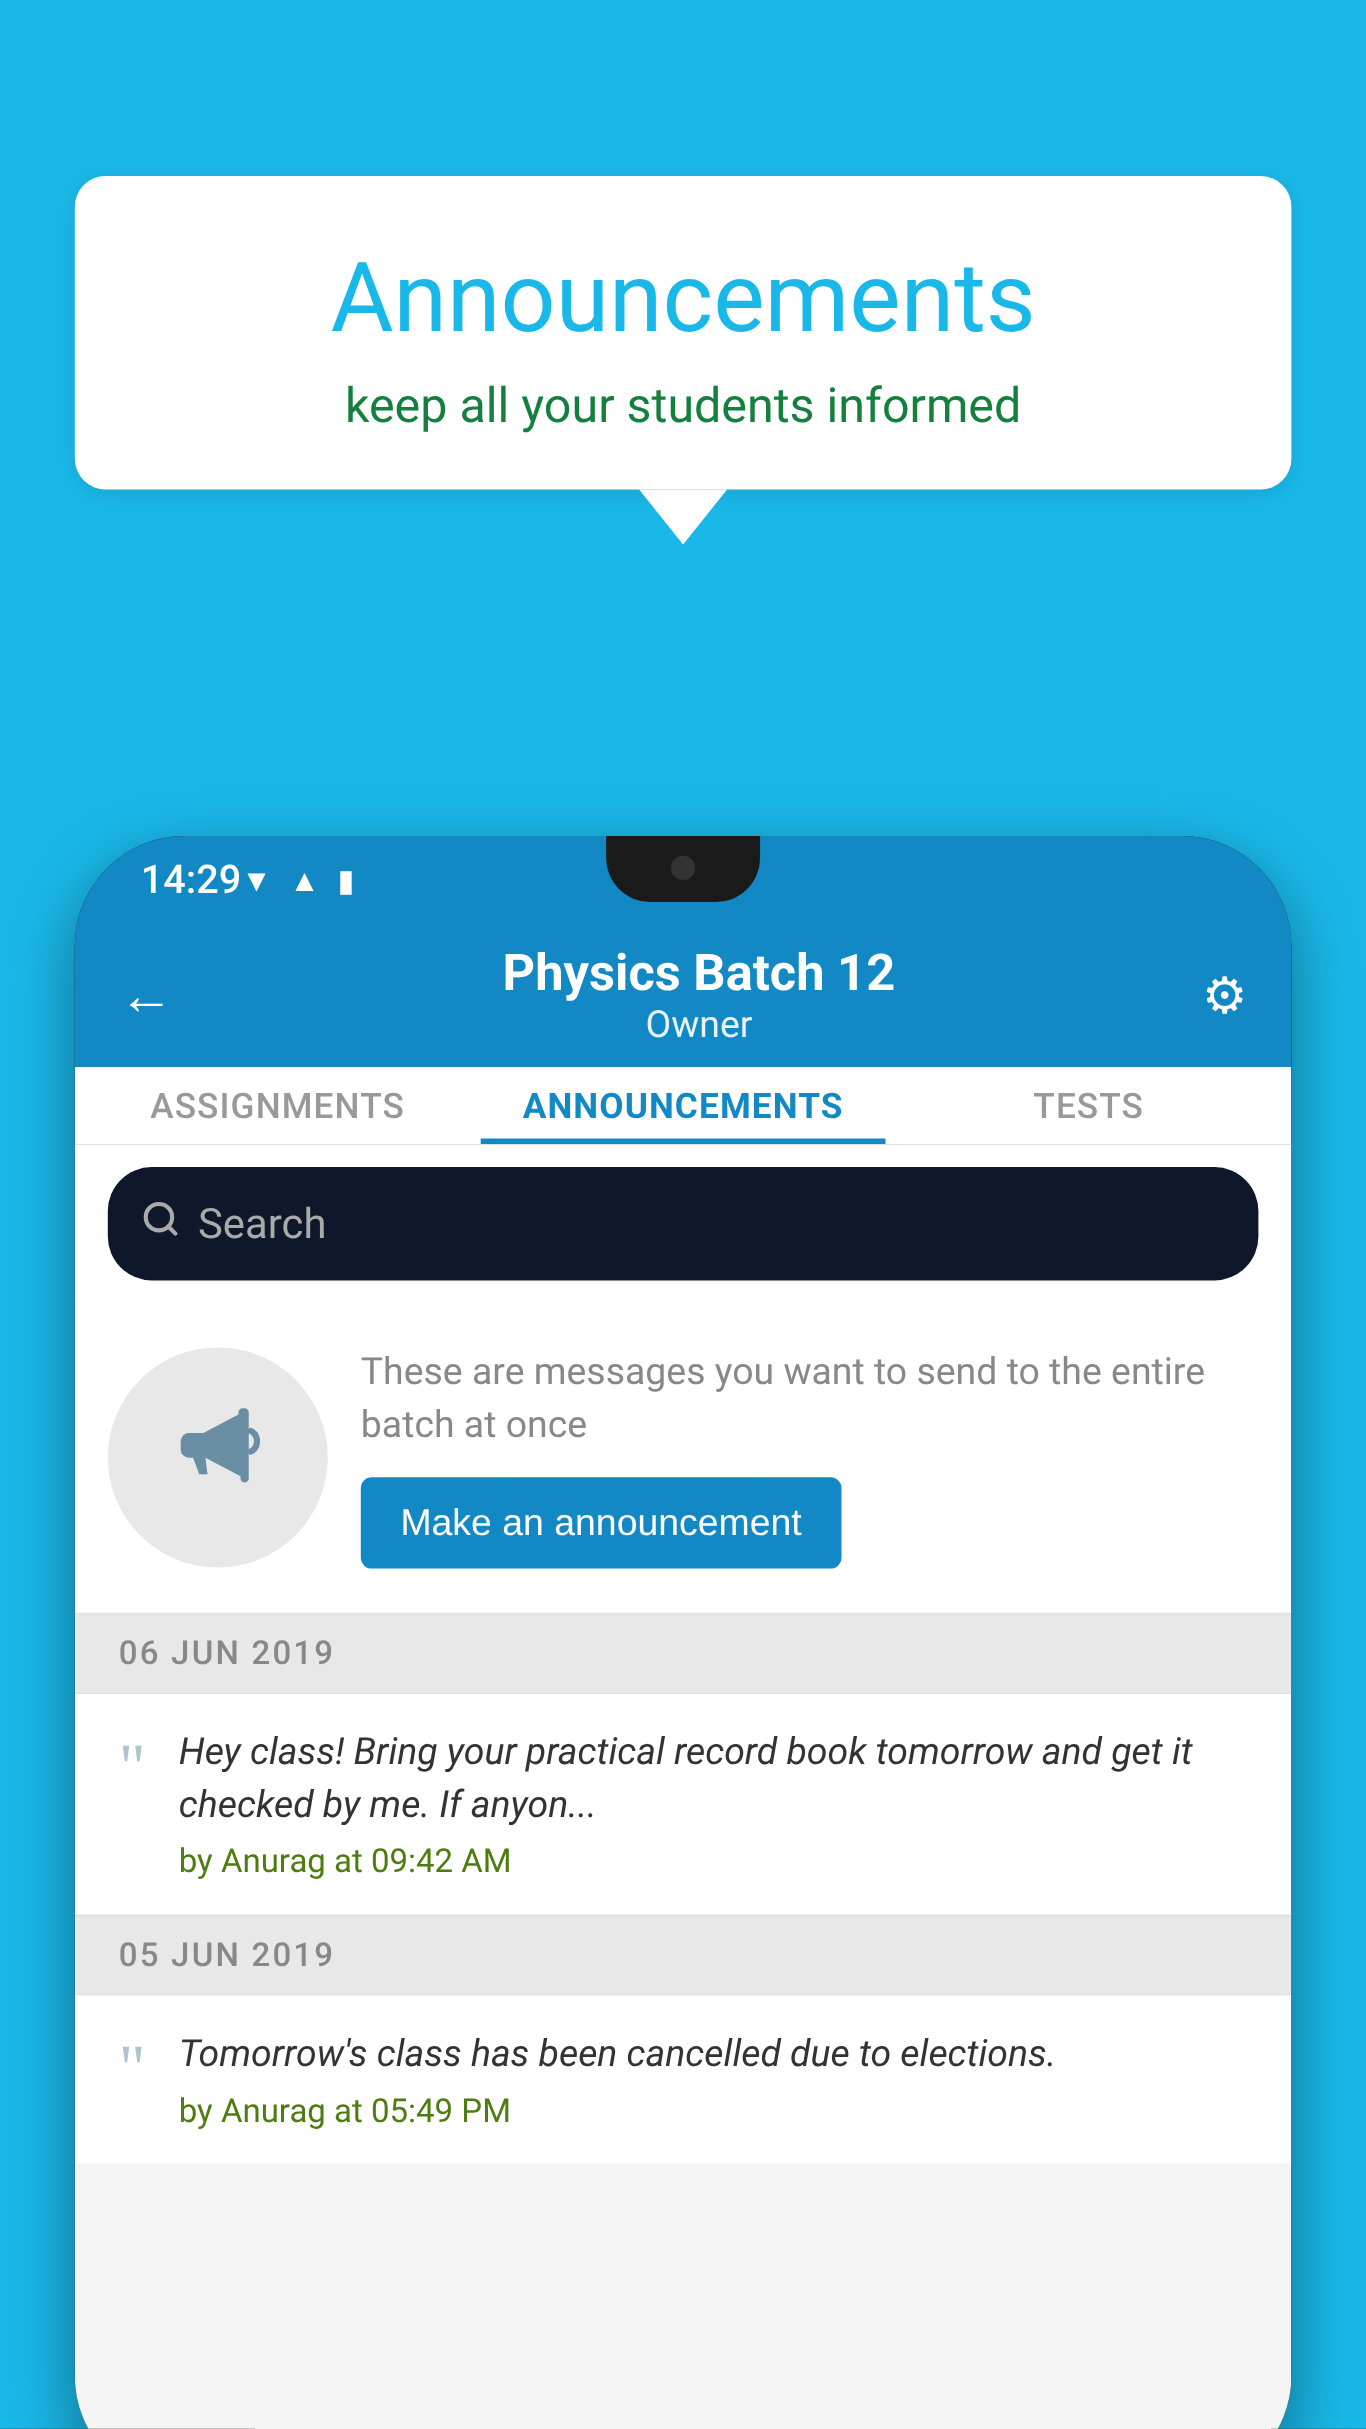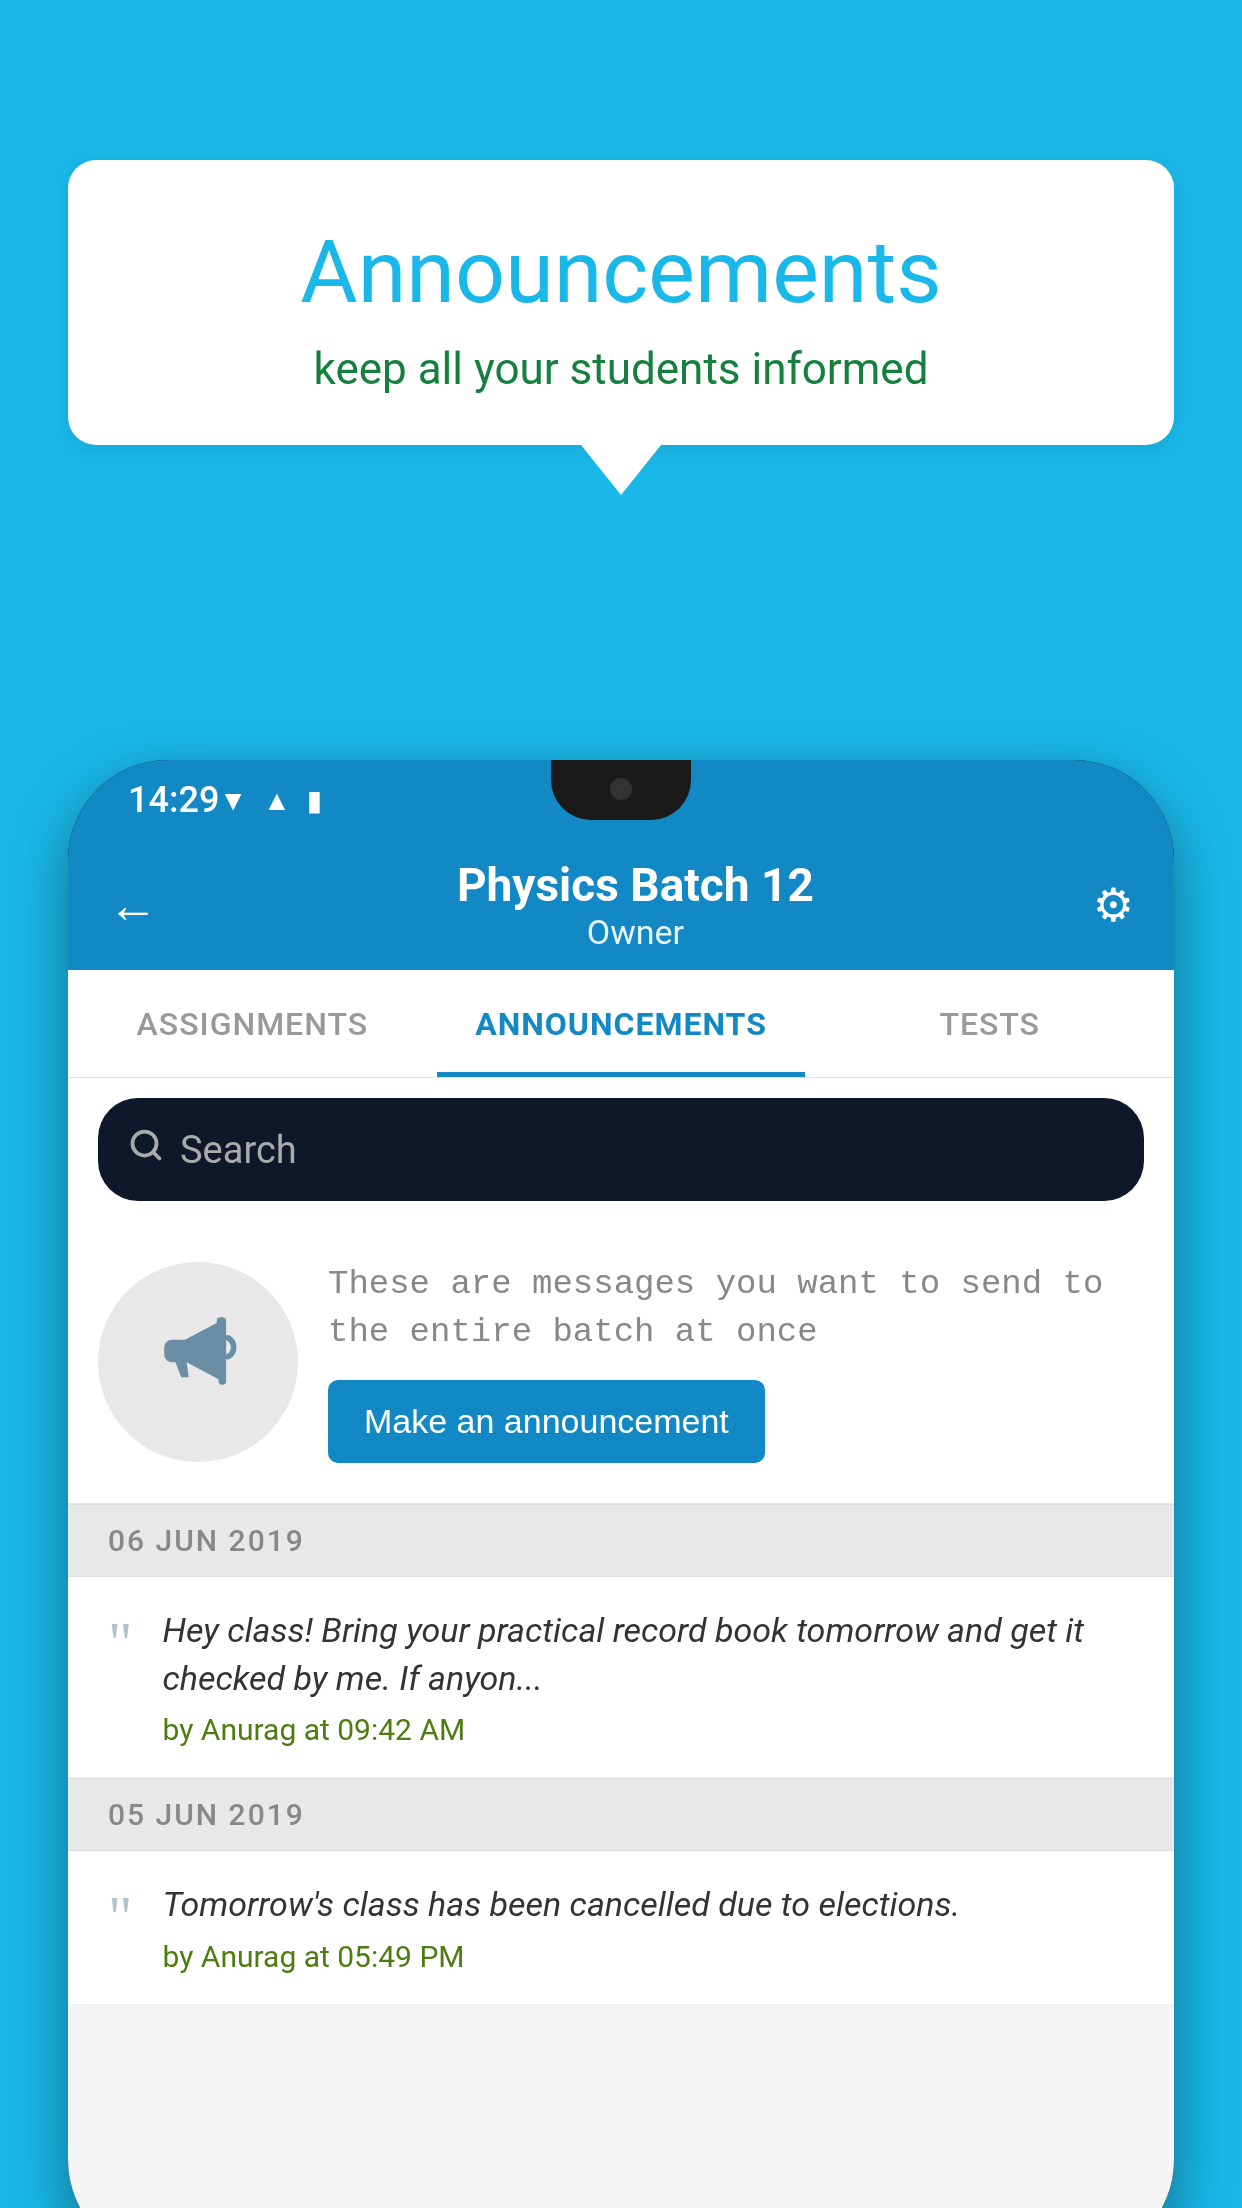--- a/index.html
+++ b/index.html
@@ -148,21 +148,21 @@
     .gear-icon {
       color: #fff;
       font-size: 46px;
       cursor: pointer;
     }
 
     
     .tab-bar {
       background: #fff;
       display: flex;
-      height: 108px;
+      height: 71px;
       align-items: stretch;
       border-bottom: 1px solid #e0e0e0;
     }
 
     .tab-item {
       flex: 1;
       display: flex;
       align-items: center;
       justify-content: center;
       font-size: 32px;
@@ -250,21 +250,20 @@
 
     .announcement-prompt-right {
       flex: 1;
     }
 
     .announcement-prompt-text {
       font-size: 34px;
       color: #888;
       line-height: 1.4;
       margin-bottom: 24px;
-      font-family: Liberation Mono, monospace;
     }
 
     .make-announcement-btn {
       background: #1289c4;
       color: #fff;
       border: none;
       border-radius: 10px;
       padding: 22px 36px;
       font-size: 34px;
       cursor: pointer;

